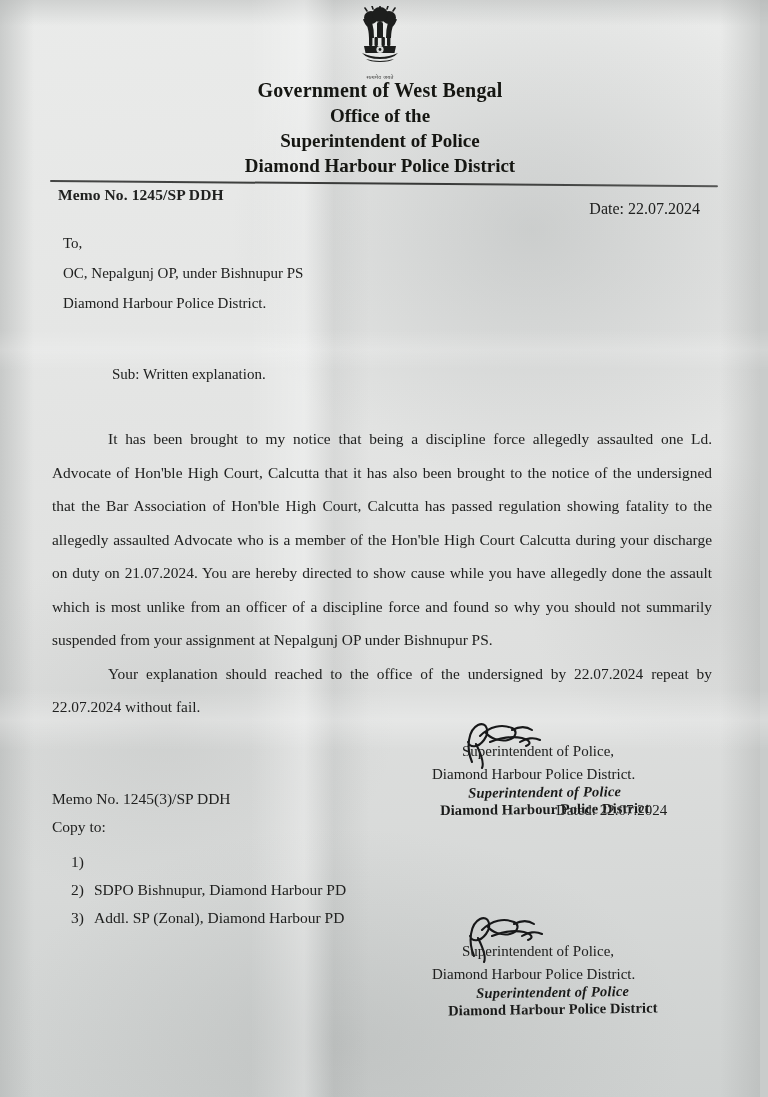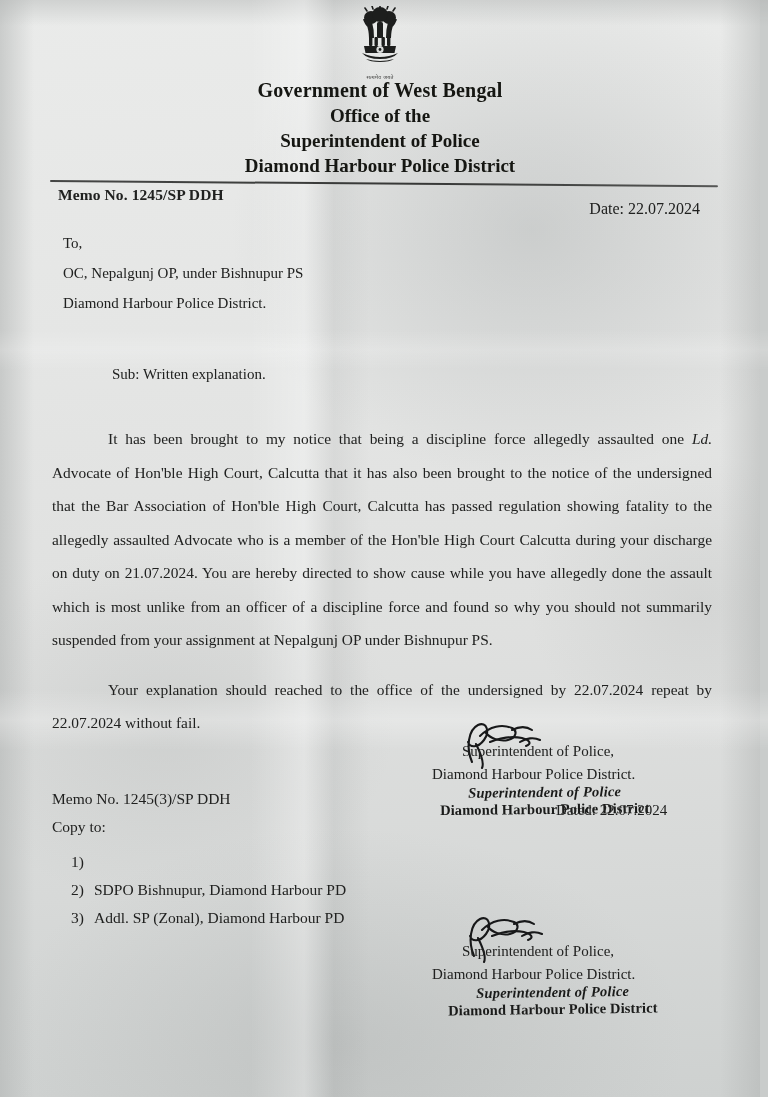--- a/index.html
+++ b/index.html
@@ -76,22 +76,22 @@
   .subject{position:absolute;left:112px;top:366px;font-size:15px;}
 
   
   .body{
     position:absolute;left:52px;top:422px;width:660px;
     font-size:15.4px;line-height:33.5px;text-align:justify;
     text-justify:inter-word;
   }
   .body p{margin:0;}
   .body p.p1{text-indent:56px;}
-  .body p.p2{text-indent:56px;margin-top:16px;}
-  .ital{font-style:italic;}
+  .body p.p2{text-indent:56px;margin-top:0px;}
+  .ital{}
 
   
   .sigblock{position:absolute;font-size:15px;line-height:23px;}
   .sig1{left:432px;top:740px;}
   .sig2{left:432px;top:940px;}
   .sig-line1{margin-left:30px;}
   .sig-line2{}
 
   
   .scribble{position:absolute;pointer-events:none;}

